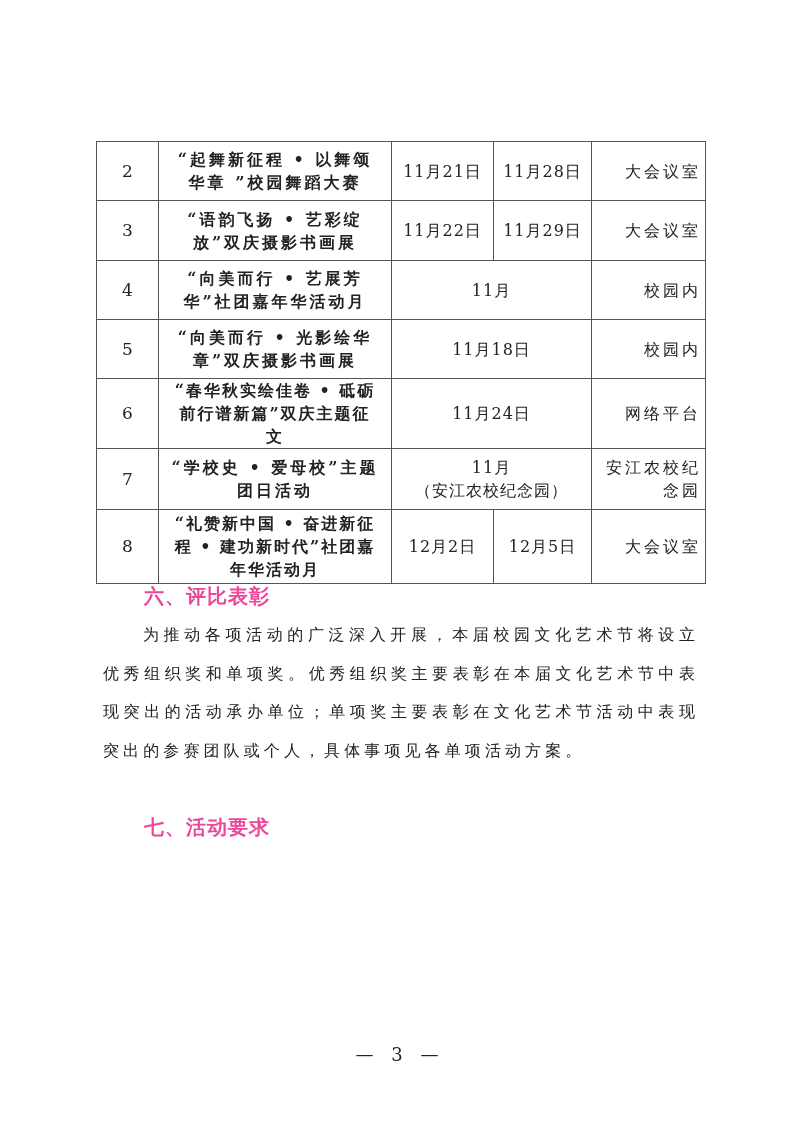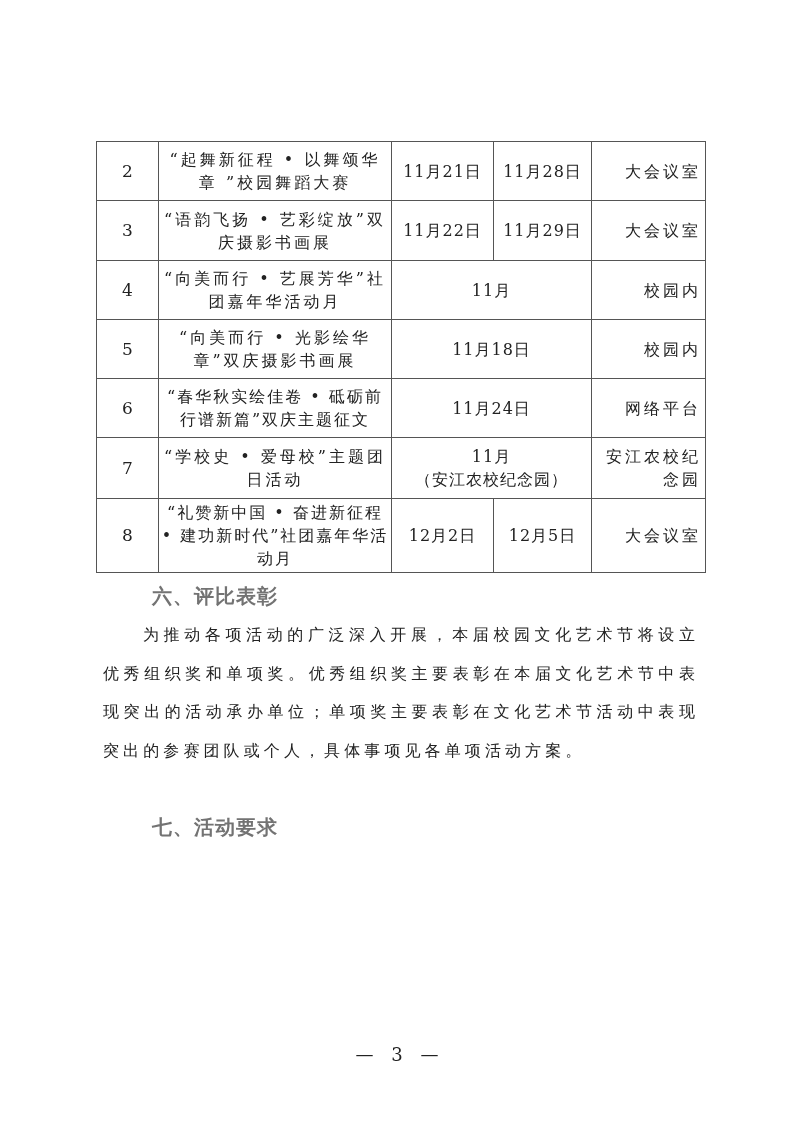--- a/index.html
+++ b/index.html
@@ -20,30 +20,29 @@
   table.schedule td {
     border: 1px solid #555;
     text-align: center;
     vertical-align: middle;
     padding: 0 4px;
     line-height: 23px;
     letter-spacing: 2px;
     color: #222;
   }
   table.schedule td.num { letter-spacing: 0; font-size: 17px; }
-  table.schedule td.name { letter-spacing: 3px; padding: 0 2px; }
+  table.schedule td.name { letter-spacing: 3px; padding: 0 12px; font-weight: bold; }
   table.schedule td.date { letter-spacing: 1px; font-size: 16px; }
   table.schedule td.loc { letter-spacing: 3px; text-align: right; }
 
   .heading {
     position: absolute; left: 144px;
     font-family: "DejaVu Sans", "Liberation Sans", sans-serif;
-    font-weight: bold; font-size: 20px; color: #737373;
+    font-weight: bold; font-size: 20px; color: #ec4899;
     letter-spacing: 1px;
-    margin-left: 8px;
   }
   .para {
     position: absolute; left: 103px; width: 596px;
     font-size: 16px; line-height: 38.5px;
     letter-spacing: 4.1px;
     text-indent: 40px;
     text-align: justify;
     color: #222;
   }
   .page-number {

